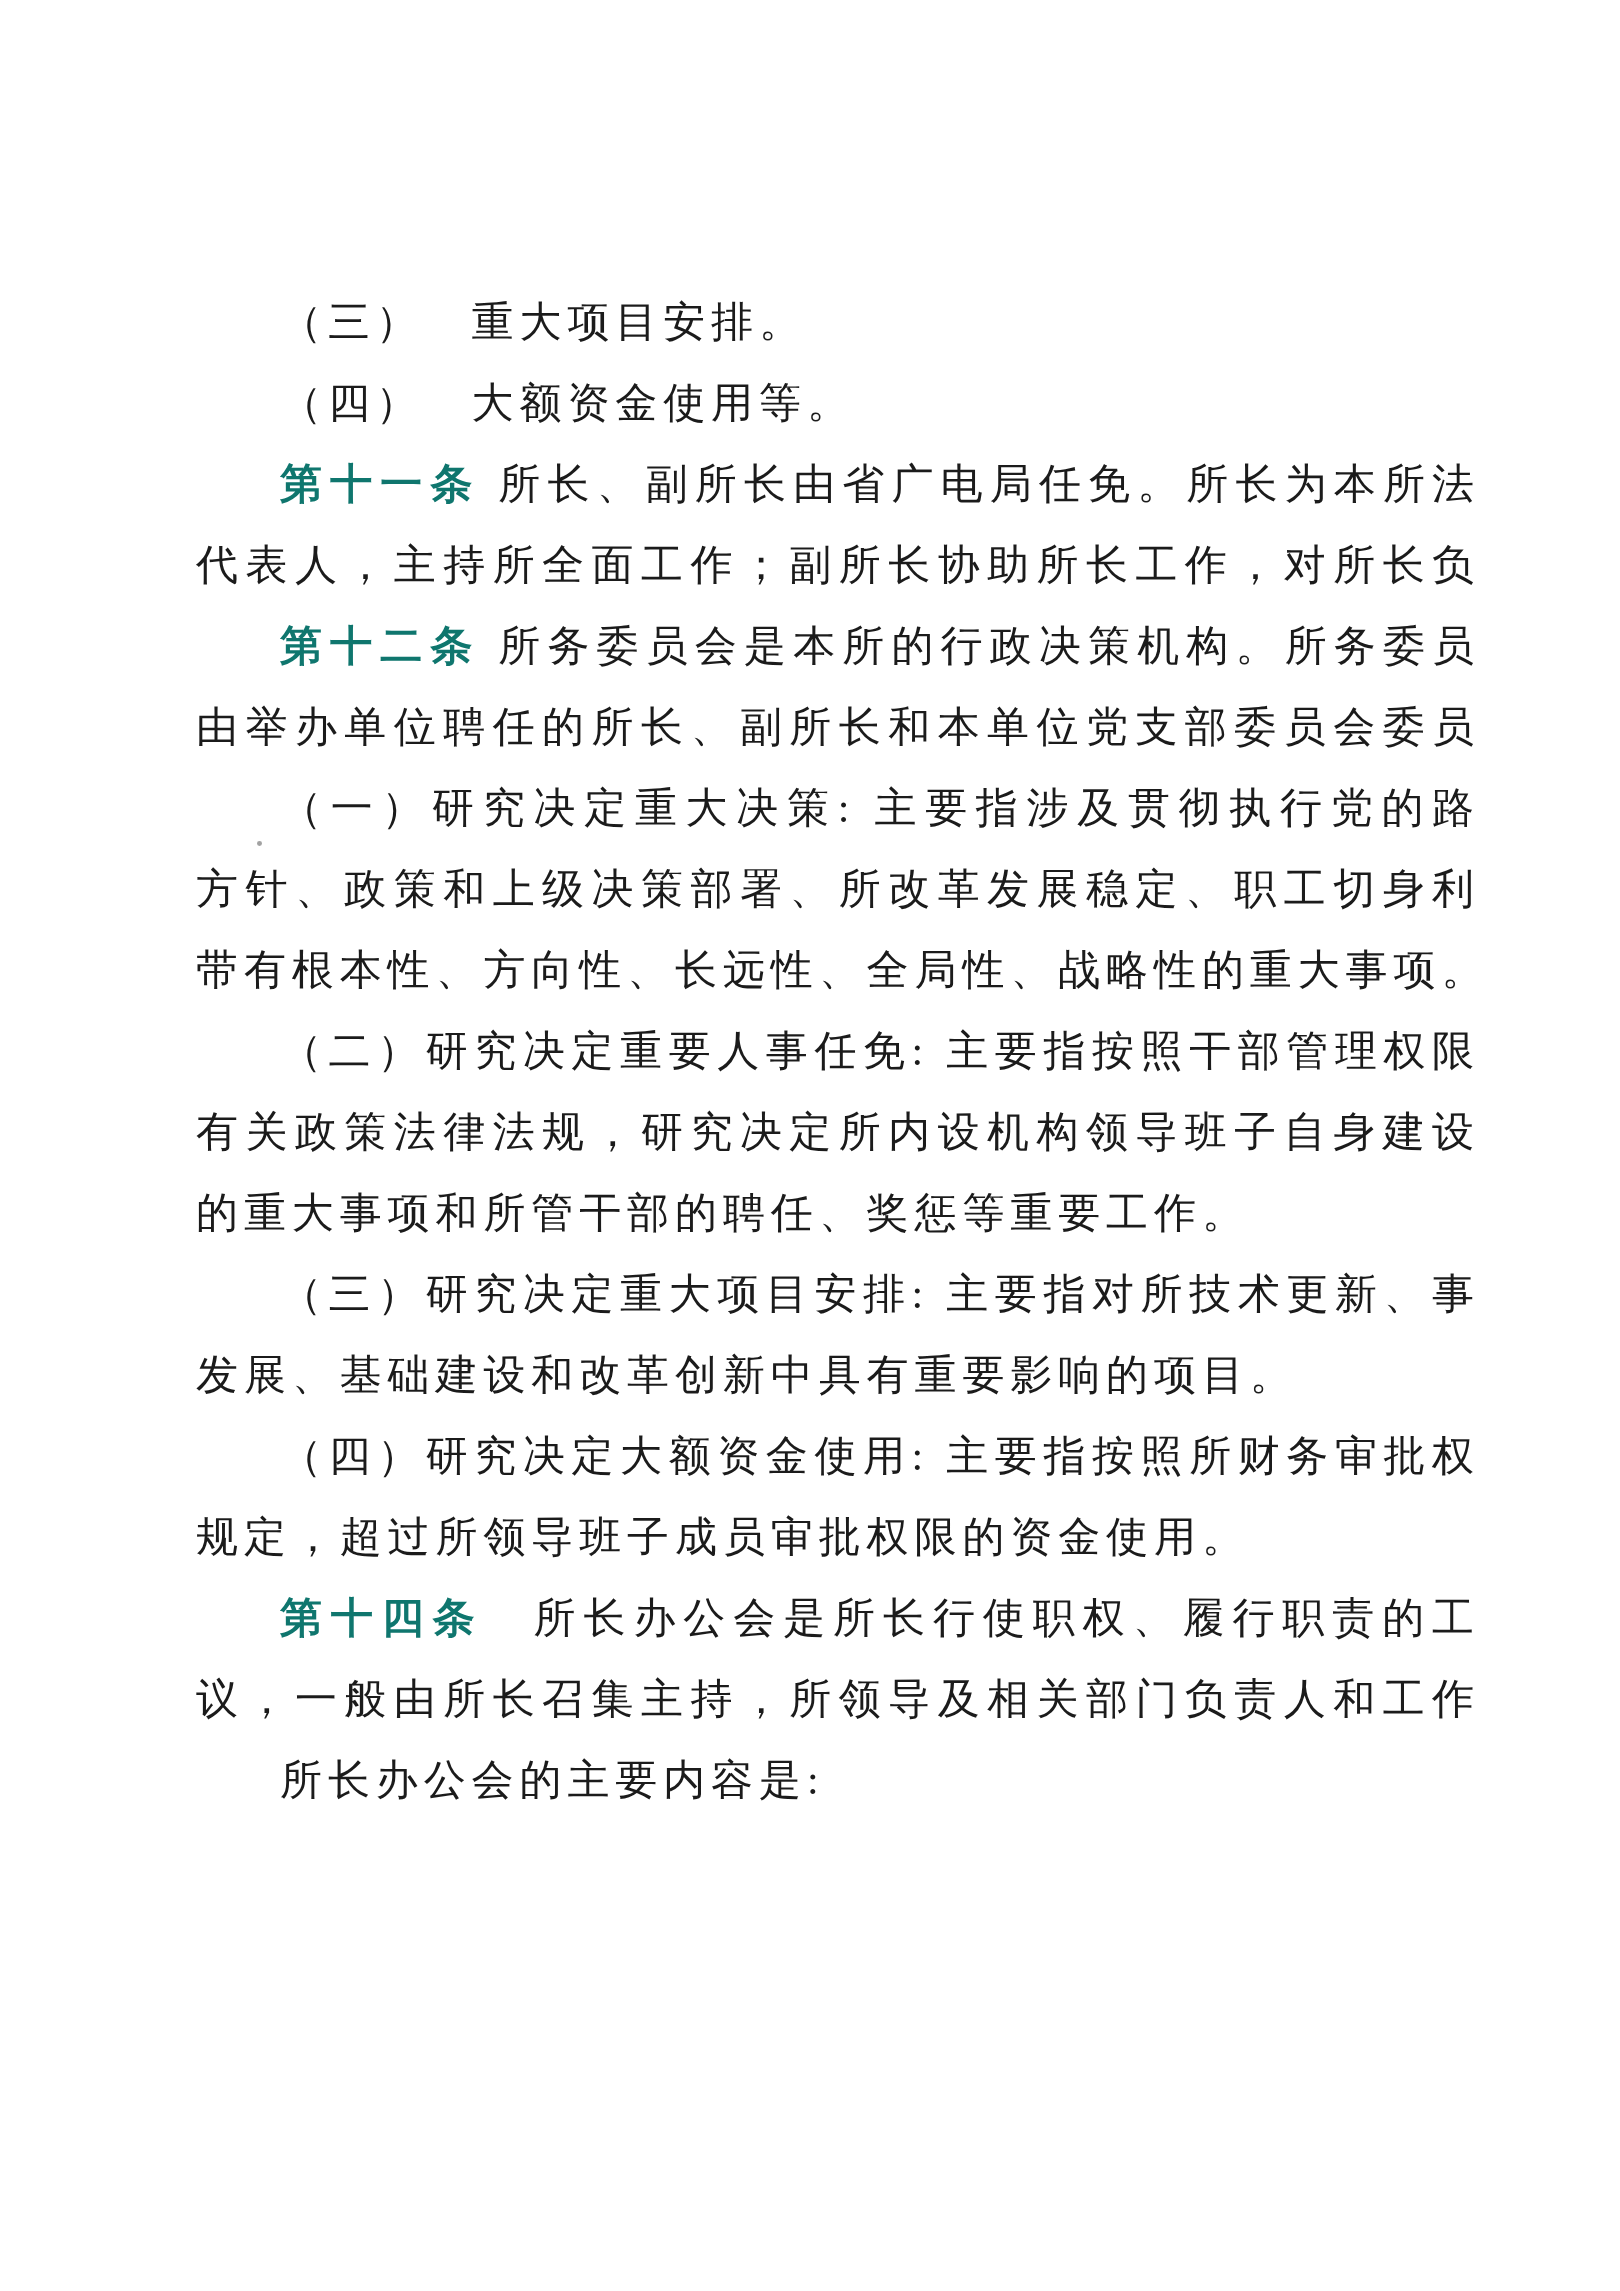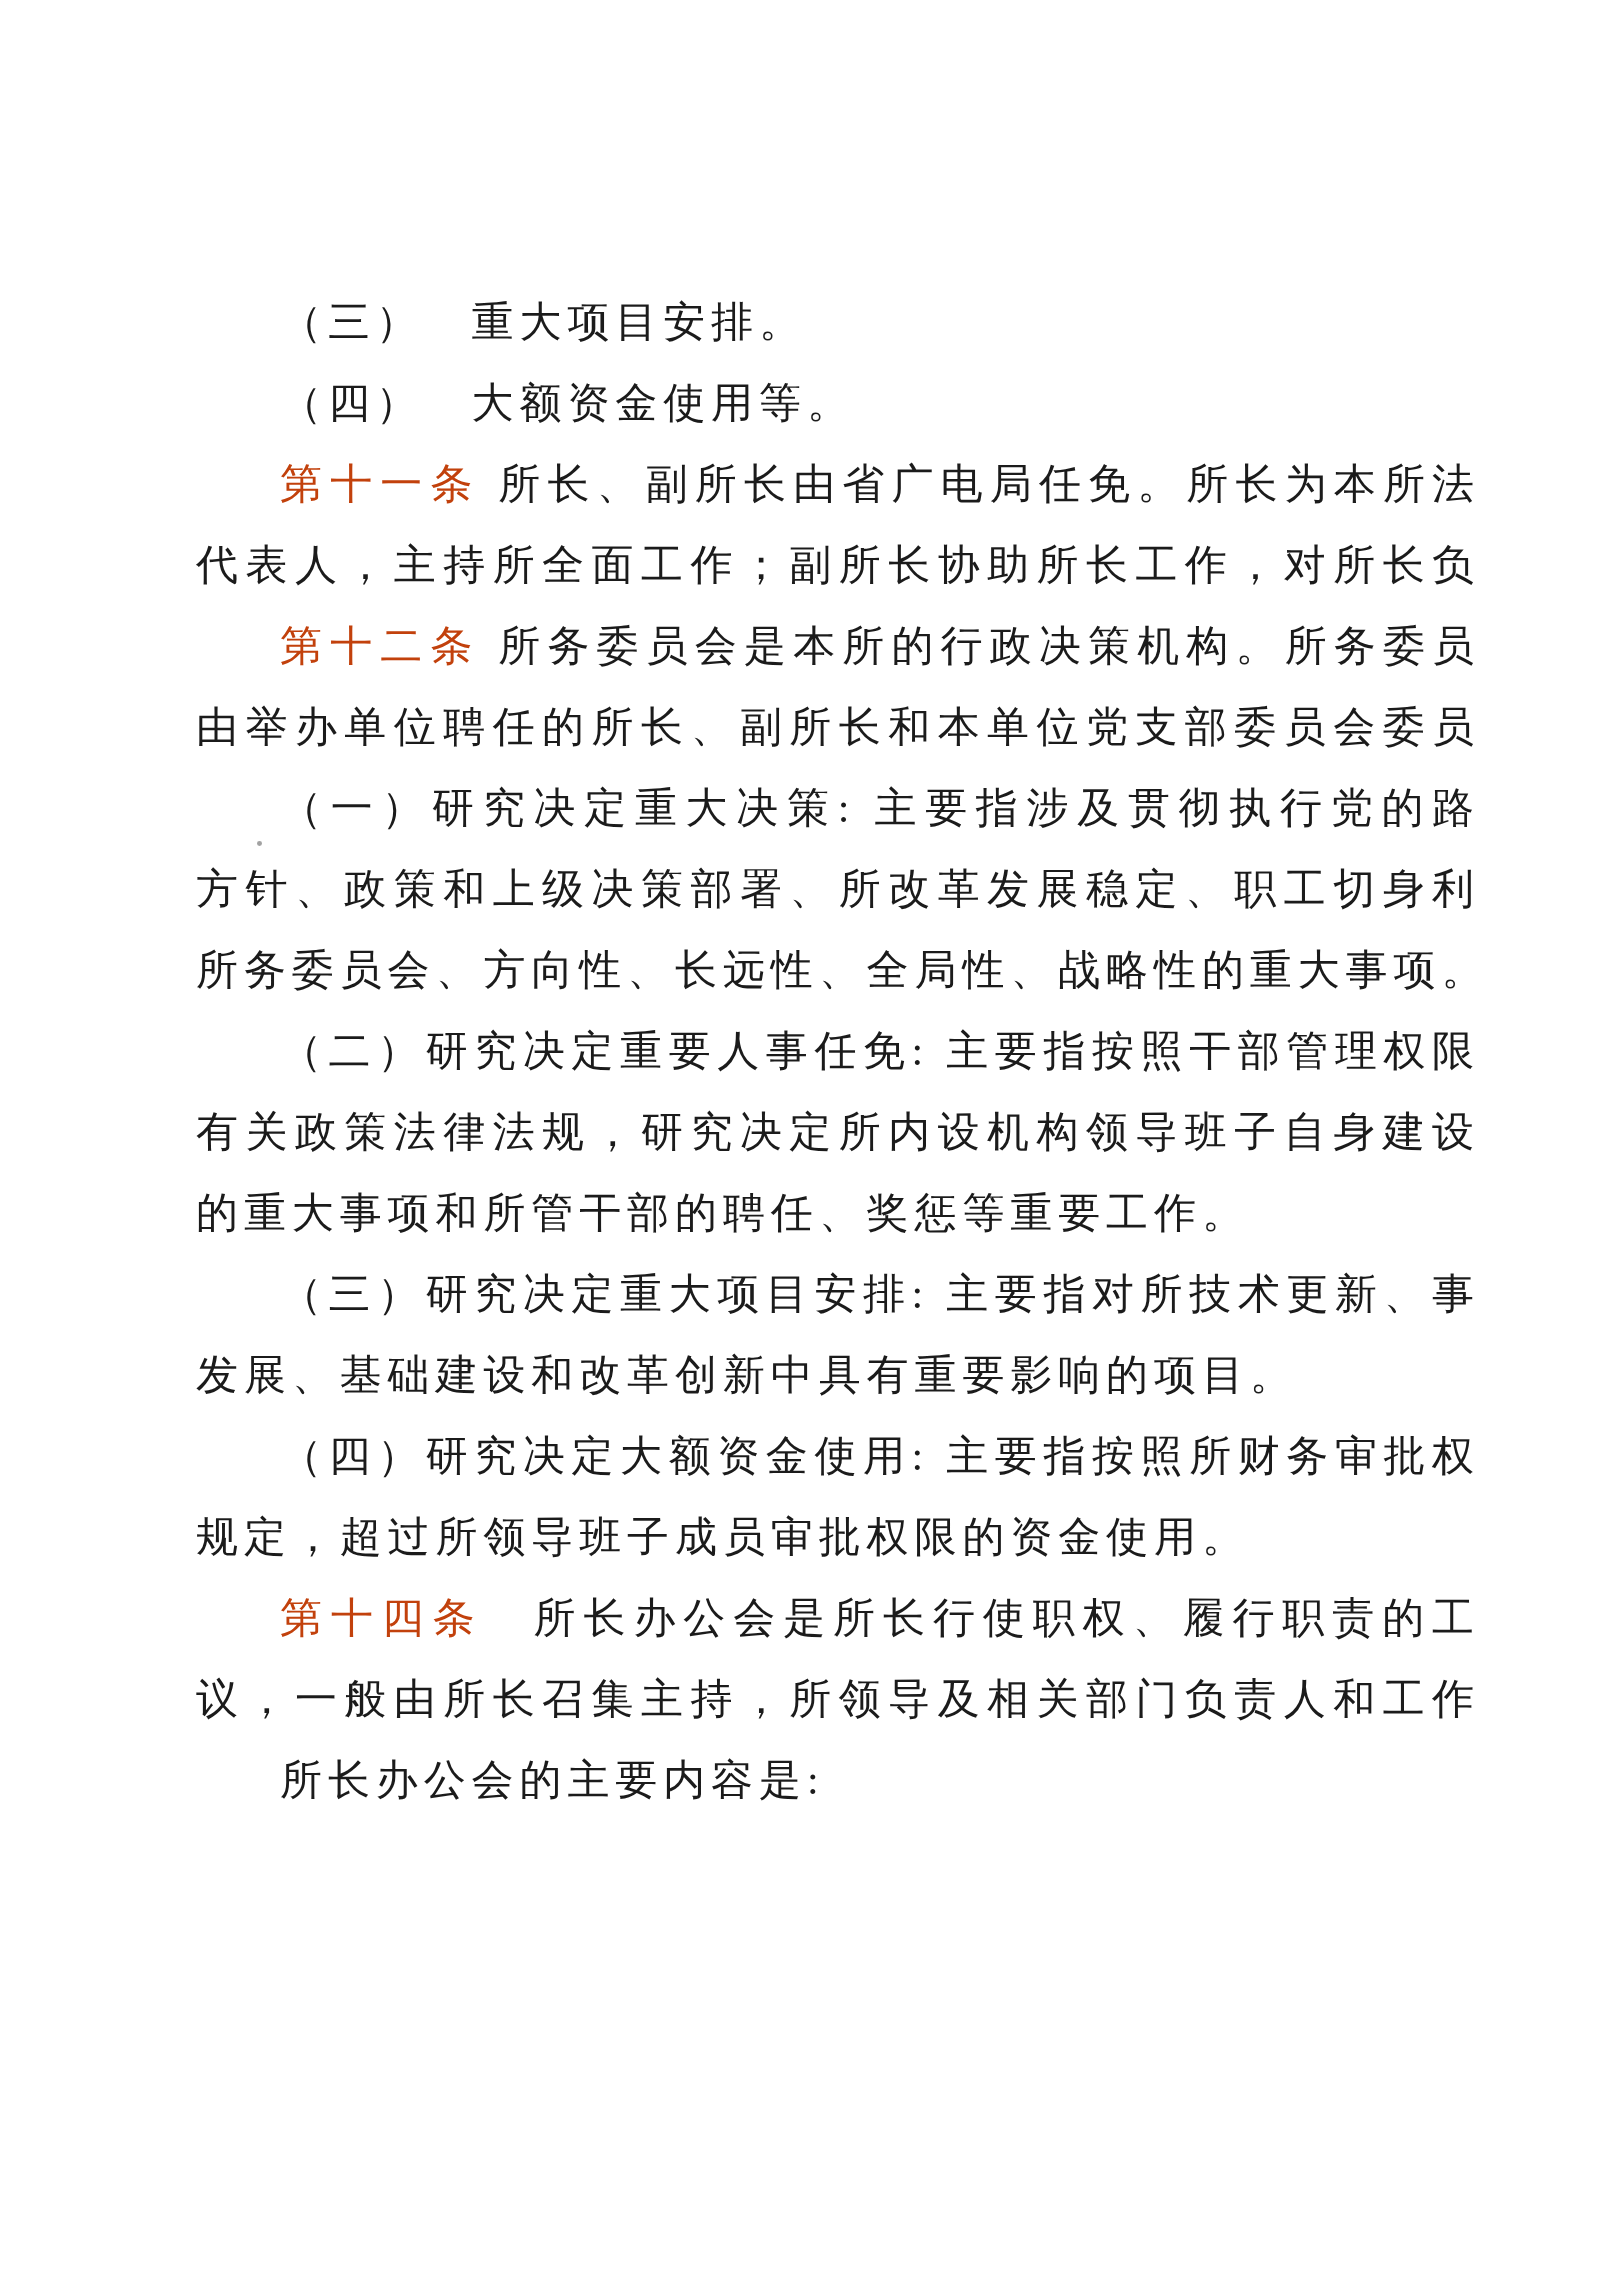--- a/index.html
+++ b/index.html
@@ -42,22 +42,22 @@
     text-align-last: justify;
     overflow: hidden;
   }
   .indent {
     padding-left: 84px;
   }
   .indent.fill {
     width: 1200px; 
   }
   b.hd {
-    font-weight: 400;
-    color: #c2410c;
+    font-weight: 700;
+    color: #0f766e;
     letter-spacing: 6.9px;
   }
   .page-number {
     position: absolute;
     left: 253px;
     top: 2066px;
     font-size: 36px;
     letter-spacing: 7.8px;
     color: #222;
     line-height: 55px;
@@ -89,21 +89,21 @@
 
     <div class="line indent fill"><b class="hd">第十二条</b><span> 所务委员会是本所的行政决策机构。所务委员会</span></div>
 
     <div class="line fill"><span>由举办单位聘任的所长、副所长和本单位党支部委员会委员组成。</span></div>
 
 
     <div class="line indent fill"><span>（一）研究决定重大决策: 主要指涉及贯彻执行党的路线、</span></div>
 
     <div class="line fill"><span>方针、政策和上级决策部署、所改革发展稳定、职工切身利益，</span></div>
 
-    <div class="line"><span>所务委员会、方向性、长远性、全局性、战略性的重大事项。</span></div>
+    <div class="line"><span>带有根本性、方向性、长远性、全局性、战略性的重大事项。</span></div>
 
     <div class="line indent fill"><span>（二）研究决定重要人事任免: 主要指按照干部管理权限和</span></div>
 
     <div class="line fill"><span>有关政策法律法规，研究决定所内设机构领导班子自身建设方面</span></div>
 
     <div class="line"><span>的重大事项和所管干部的聘任、奖惩等重要工作。</span></div>
 
     <div class="line indent fill"><span>（三）研究决定重大项目安排: 主要指对所技术更新、事业</span></div>
 
     <div class="line"><span>发展、基础建设和改革创新中具有重要影响的项目。</span></div>

